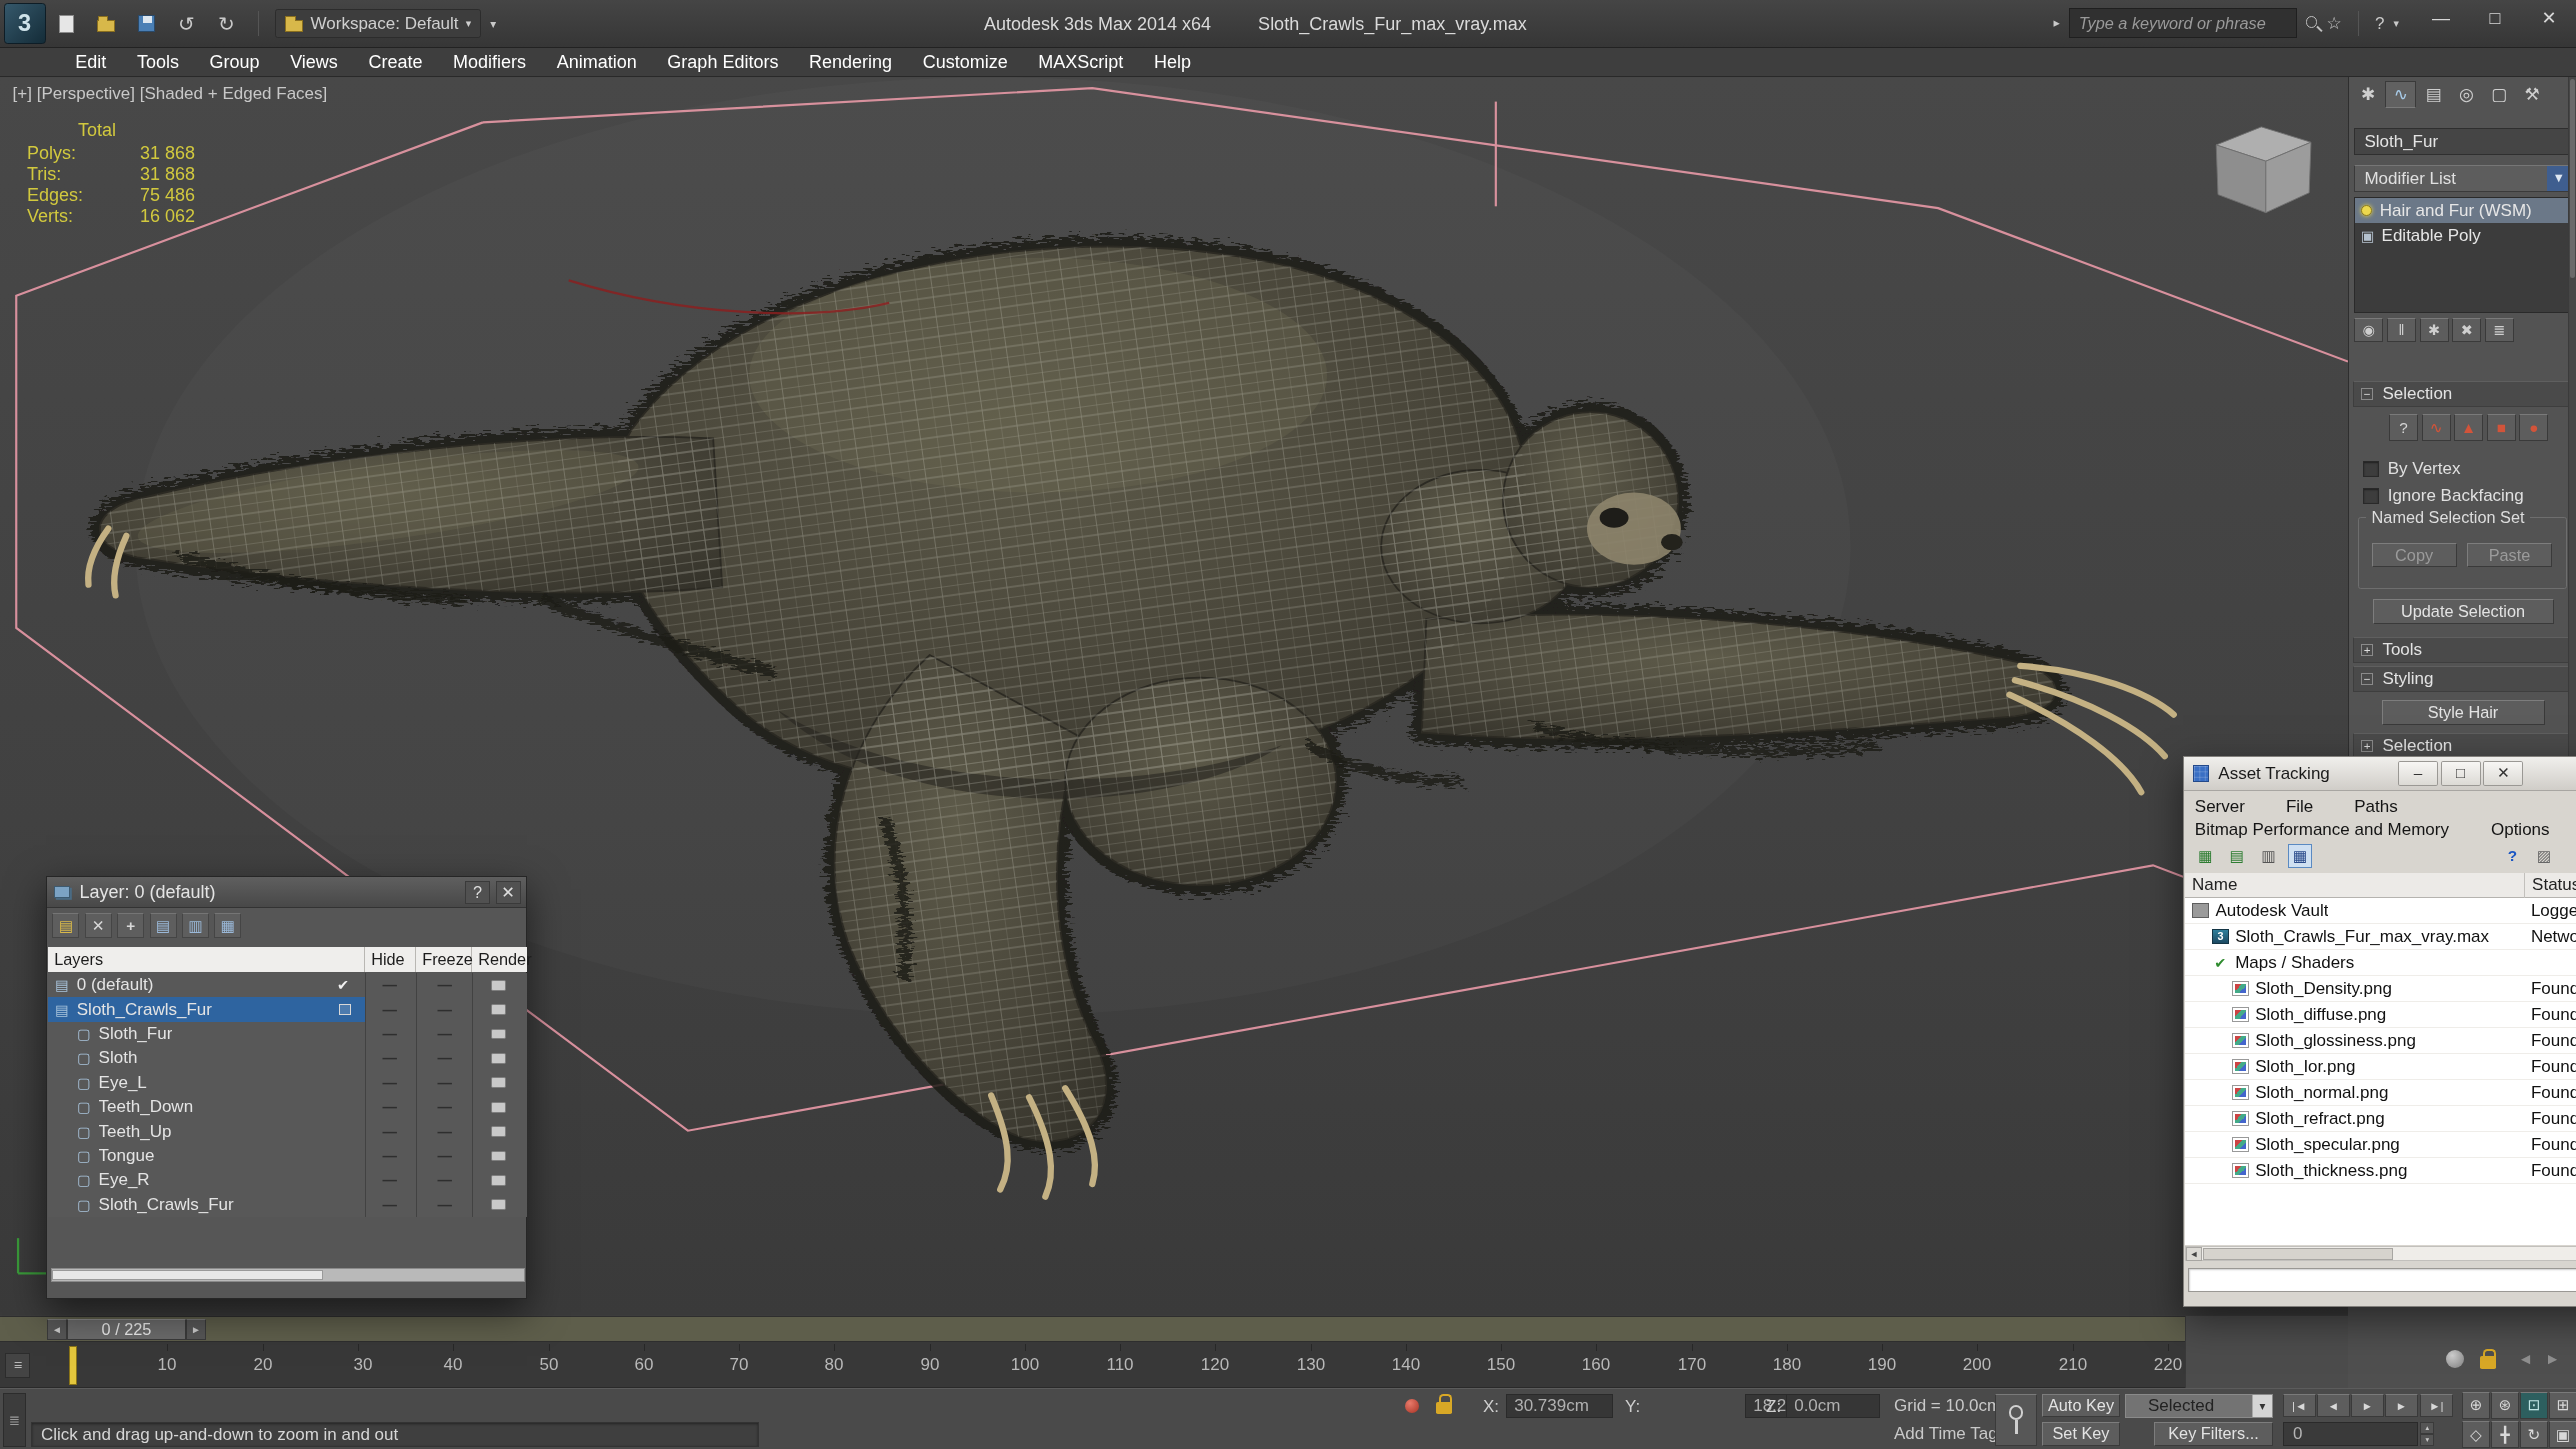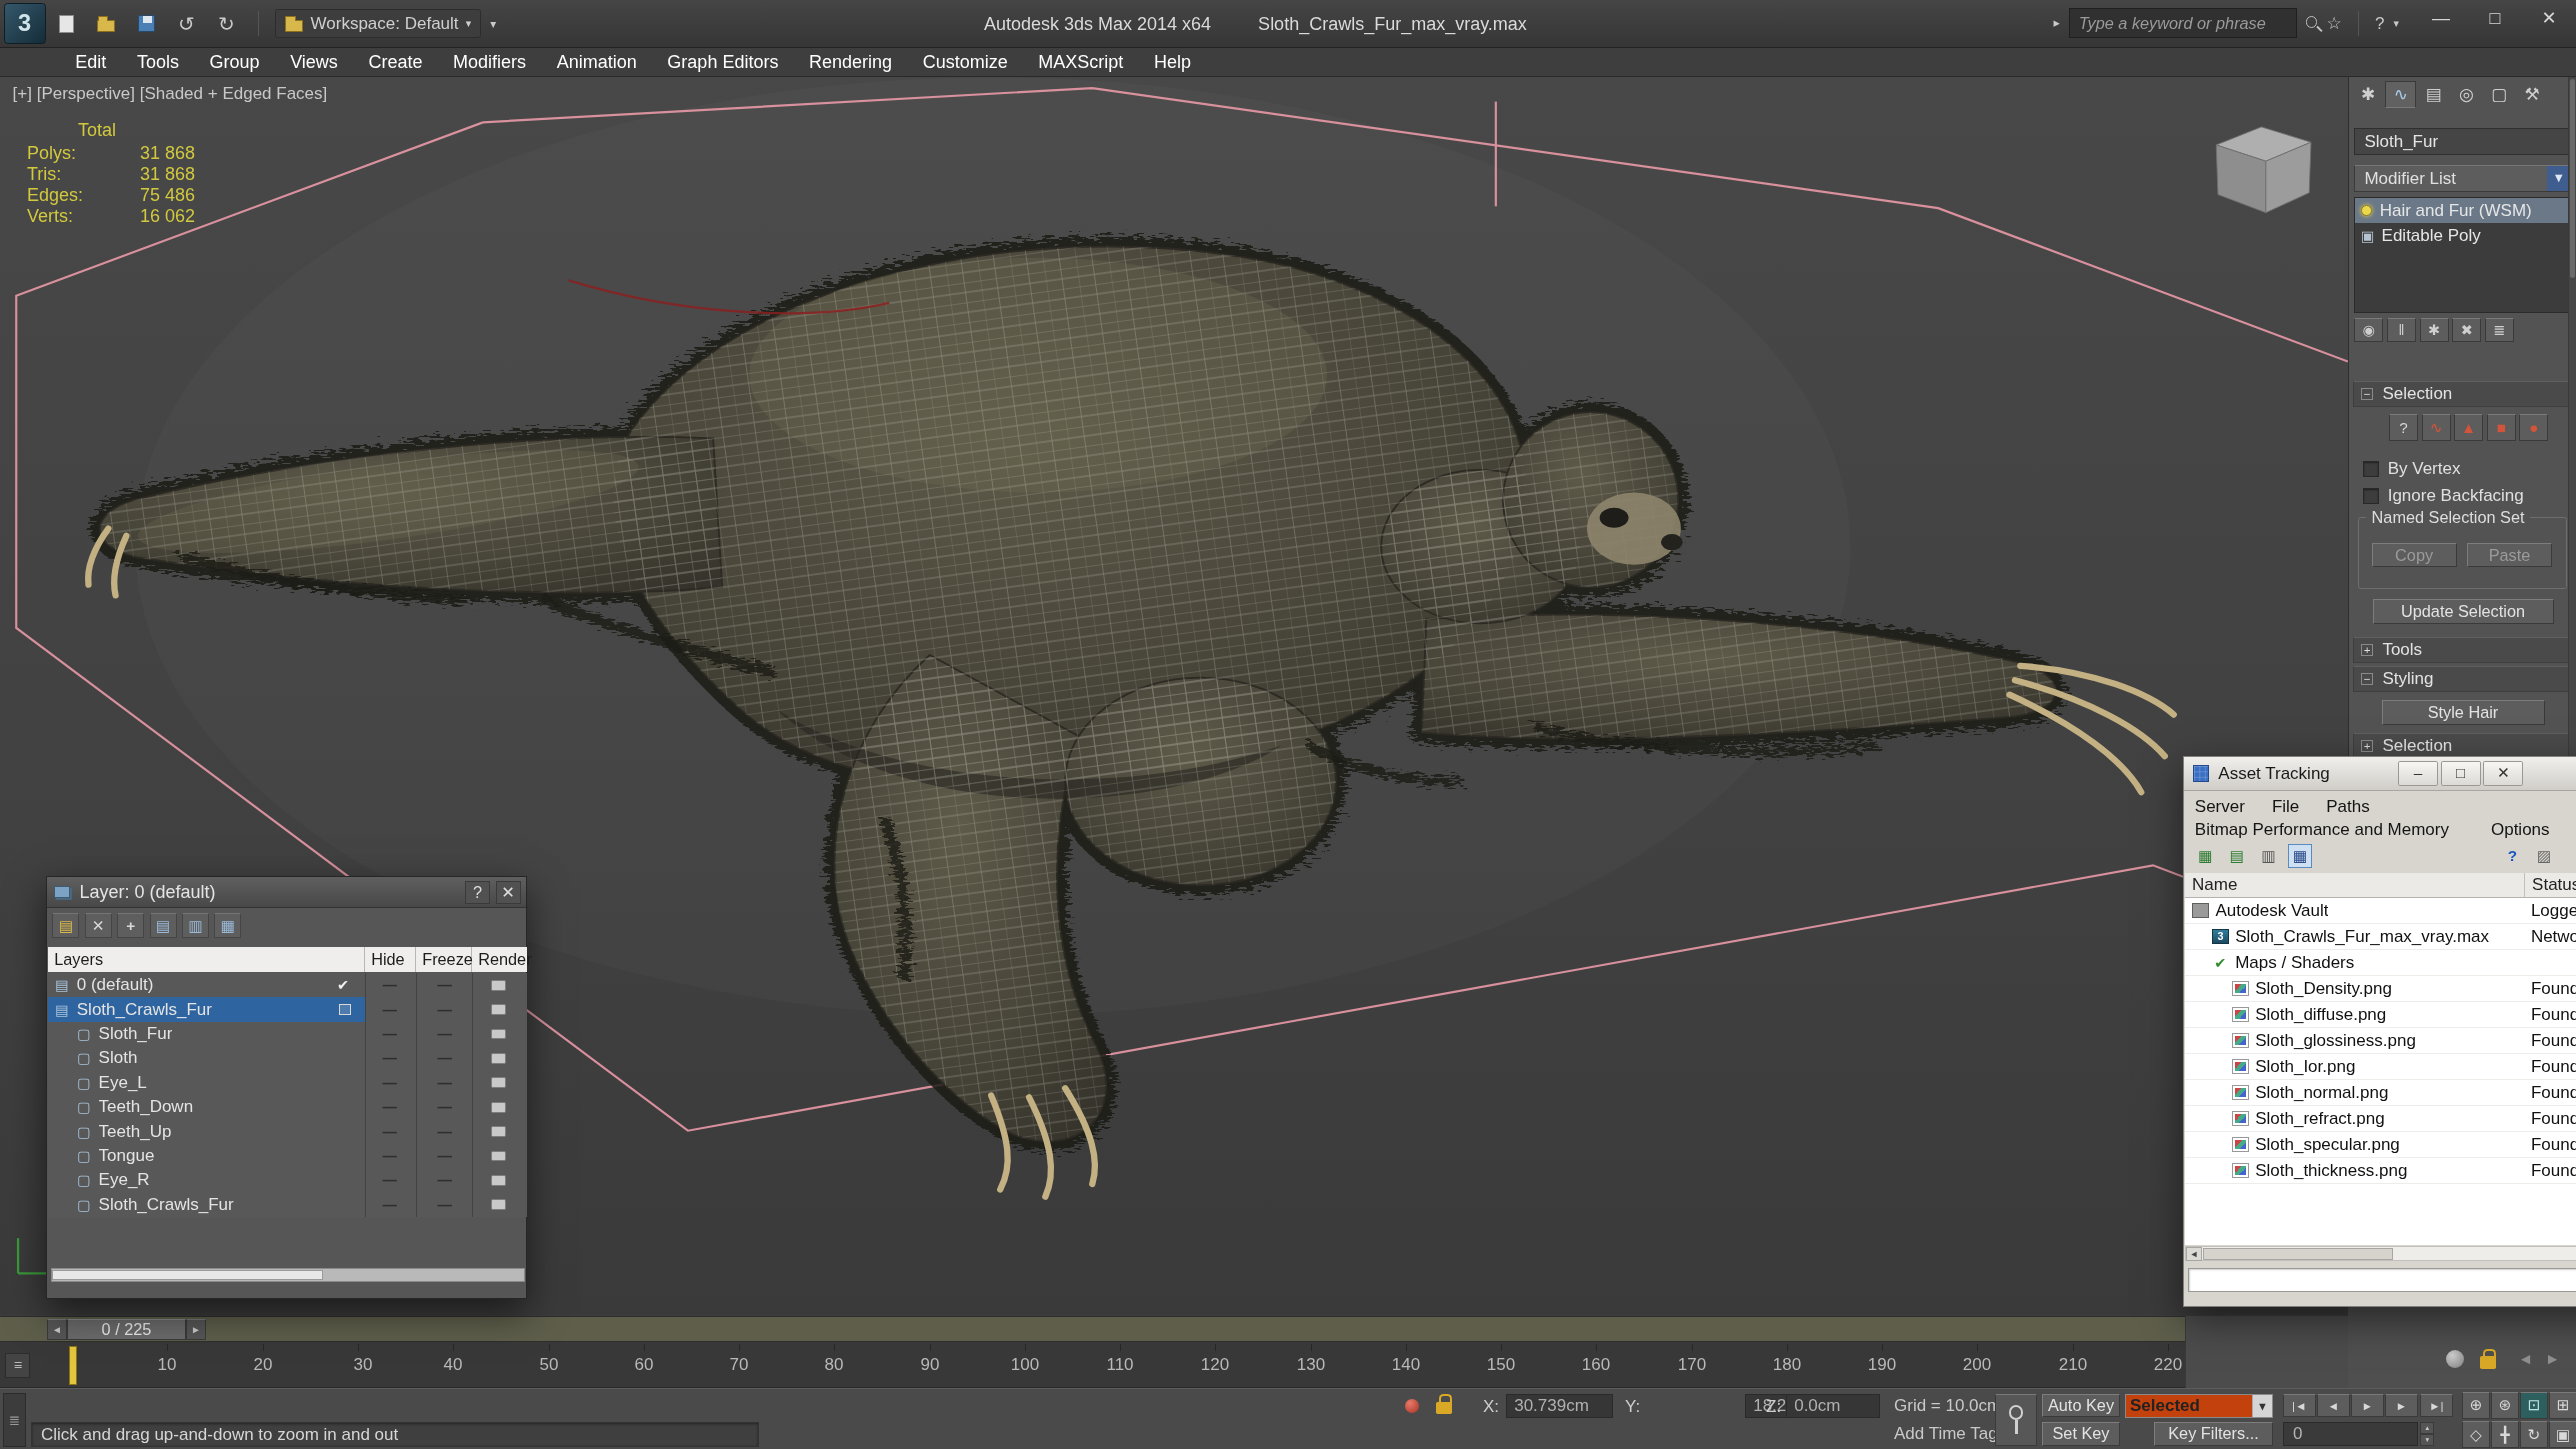--- a/index.html
+++ b/index.html
@@ -127,21 +127,21 @@
     border:0.9px solid #82807c; box-shadow:0 12.6px 36px rgba(0,0,0,.5); z-index:40; color:#1a1a1a; font-size:17px; }
   .adlg-title { position:absolute; left:0; top:0; width:100%; height:34px;
     background:linear-gradient(#f0efec,#d0cdc8); border-bottom:0.9px solid #a8a6a2;
     display:flex; align-items:center; gap:9px; padding-left:9px; }
   .adlg-ic { width:16.3px; height:16.3px; background:#3a6fc4; border:0.9px solid #23498a;
     background-image:linear-gradient(#fff3 0.9px, transparent 0.9px), linear-gradient(90deg,#fff3 0.9px, transparent 0.9px);
     background-size:5.4px 5.4px; }
   .adlg-btns { position:absolute; left:214px; top:3.6px; display:flex; gap:2.7px; }
   .adlg-btn { width:40px; height:25px; background:linear-gradient(#f7f6f4,#dcdad5); border:0.9px solid #9a9894;
     border-radius:1.8px; display:flex; align-items:center; justify-content:center; color:#333; font-size:15.3px; }
-  .amenu { position:absolute; left:10.8px; display:flex; gap:27px; }
+  .amenu { position:absolute; left:10.8px; display:flex; gap:41px; }
   .amenu span { color:#141414; }
   .atoolbar { position:absolute; left:9px; top:87px; display:flex; gap:7.2px; align-items:center; }
   .atb-ic { width:24.4px; height:23.5px; display:flex; align-items:center; justify-content:center; font-size:15.3px;
     border:0.9px solid transparent; }
   .atb-ic.pressed { background:#cfe0f2; border:0.9px solid #5a8ac2; }
   .ahdr { position:absolute; left:0.9px; top:116px; width:468px; height:25px; background:#eceae7; border-bottom:0.9px solid #b5b3af; }
   .ahdr-cell { position:absolute; top:0; height:25px; line-height:24.4px; padding-left:7.2px; border-right:0.9px solid #c2c0bc; color:#222; }
   #asset-rows { position:absolute; left:0.9px; top:141px; width:468px; height:347px; background:#fff; overflow:hidden; }
   .arow { height:26px; display:flex; align-items:center; border-bottom:0.9px solid #efede9; position:relative; color:#111; }
   .aic { width:17px; height:14.4px; margin-right:6.3px; flex-shrink:0; display:flex; align-items:center; justify-content:center; }
@@ -198,22 +198,22 @@
   .sb-lock { position:absolute; left:1436px; top:12.6px; }
   .coordlabel { position:absolute; top:4.5px; height:25px; line-height:25px; color:#cfcfcf; }
   .coordfield { position:absolute; top:5.4px; height:23.5px; background:#363636; border:0.9px solid #2a2a2a;
     color:#b0b0b0; line-height:21.7px; padding-left:7.2px; white-space:nowrap; overflow:hidden; }
   .keybtn { position:absolute; left:1995px; top:4.5px; width:42px; height:52px; background:#575757;
     border:0.9px solid #3a3a3a; border-top-color:#7a7a7a; }
   .keyico { position:absolute; left:12.6px; top:10.8px; width:14.4px; height:29px; }
   .keyico::before { content:""; position:absolute; left:0; top:0; width:10.8px; height:10.8px; border:2.7px solid #d0d0d0; border-radius:50%; }
   .keyico::after { content:""; position:absolute; left:6.3px; top:14.4px; width:2.7px; height:14.4px; background:#d0d0d0; }
   .sb-btn { position:absolute; height:23.5px; }
-  .dropdown { position:absolute; background:#c2410c; border:0.9px solid #8a8a8a; color:#222; line-height:21.7px;
-    padding-left:4px;font-weight:bold; }
+  .dropdown { position:absolute; background:#737373; border:0.9px solid #8a8a8a; color:#222; line-height:21.7px;
+    padding-left:22px; }
   .dropdown .dd { position:absolute; right:0; top:0; width:20px; height:21.7px; background:#d5d5d5; color:#333;
     font-size:11.7px; display:flex; align-items:center; justify-content:center; border-left:0.9px solid #a8a8a8; }
   .pb-btn { position:absolute; top:4.5px; width:32.5px; height:23.5px; background:#5d5d5d; border:0.9px solid #3a3a3a;
     border-top-color:#7a7a7a; color:#d8d8d8; font-size:11.7px; display:flex; align-items:center; justify-content:center; }
   .framefield { position:absolute; left:2283px; top:33px; width:135px; height:23.5px; background:#3a3a3a;
     border:0.9px solid #2a2a2a; color:#b5b5b5; line-height:21.7px; padding-left:9px; }
   .spin { position:absolute; left:2420px; top:33px; width:14.4px; height:23.5px; display:flex; flex-direction:column; }
   .spin span { flex:1; background:#555; border:0.9px solid #3a3a3a; color:#c9c9c9; font-size:7.2px; display:flex; align-items:center; justify-content:center; }
   .nav-btn { position:absolute; width:28px; height:27px; background:#5d5d5d; border:0.9px solid #3a3a3a;
     border-top-color:#7a7a7a; color:#d8d8d8; font-size:15.3px; display:flex; align-items:center; justify-content:center; }

